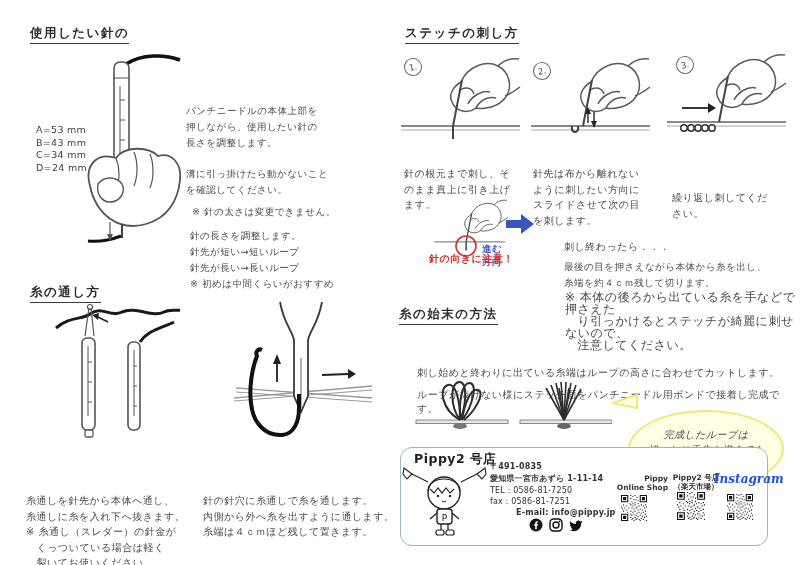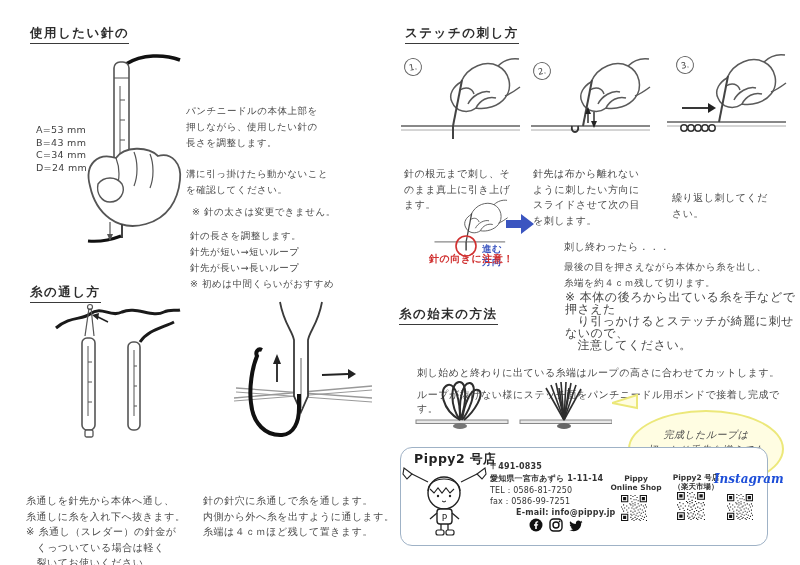--- a/index.html
+++ b/index.html
@@ -262,37 +262,37 @@
     <line x1="50" y1="47" x2="57" y2="53" stroke="#222" stroke-width="1.3"></line>
     <line x1="39" y1="58" x2="39" y2="64" stroke="#222" stroke-width="1.3"></line>
     <line x1="46" y1="58" x2="46" y2="64" stroke="#222" stroke-width="1.3"></line>
     <rect x="34" y="64" width="8" height="5" rx="2" fill="#fff" stroke="#222" stroke-width="1.2"></rect>
     <rect x="44" y="64" width="8" height="5" rx="2" fill="#fff" stroke="#222" stroke-width="1.2"></rect>
   </svg>
 
   <div class="abs addr b" style="left:490px;top:461px;">〒491-0835</div>
   <div class="abs addr b" style="left:490px;top:473px;">愛知県一宮市あずら 1-11-14</div>
   <div class="abs addr" style="left:490px;top:485px;">TEL：0586-81-7250</div>
-  <div class="abs addr" style="left:490px;top:496px;">fax：0586-99-7251</div>
+  <div class="abs addr" style="left:490px;top:496px;">fax：0586-81-7251</div>
   <div class="abs addr b" style="left:508px;top:507px;margin-left:8px;">E-mail:  info@pippy.jp</div>
 
   <svg class="abs" style="left:529px;top:518px;" width="14" height="14" viewBox="0 0 14 14">
     <circle cx="7" cy="7" r="6.5" fill="#111"></circle>
     <path d="M7.8 11V7.6h1.2l.2-1.4H7.8v-.9c0-.4.1-.7.7-.7h.7V3.4c-.1 0-.6-.1-1.1-.1-1.1 0-1.9.7-1.9 2v1H5v1.4h1.2V11z" fill="#fff"></path>
   </svg>
   <svg class="abs" style="left:549px;top:518px;" width="14" height="14" viewBox="0 0 14 14">
     <rect x="1" y="1" width="12" height="12" rx="3.5" fill="none" stroke="#111" stroke-width="1.4"></rect>
     <circle cx="7" cy="7" r="3" fill="none" stroke="#111" stroke-width="1.4"></circle>
     <circle cx="10.6" cy="3.4" r="0.9" fill="#111"></circle>
   </svg>
   <svg class="abs" style="left:568px;top:519px;" width="15" height="13" viewBox="0 0 14 12">
     <path d="M13 1.6c-.5.3-1 .5-1.5.6A2.4 2.4 0 0 0 7.3 4v.5C5.3 4.4 3.4 3.5 2 2c-.7 1.2-.3 2.6.8 3.4-.4 0-.8-.1-1.1-.3 0 1.2.9 2.2 2 2.5-.4.1-.8.1-1.1 0 .3 1 1.2 1.7 2.3 1.7-1 .8-2.3 1.2-3.6 1 1.1.7 2.5 1.1 3.9 1.1 4.7 0 7.3-3.9 7.1-7.4.5-.4.9-.8 1.2-1.3-.4.2-.9.3-1.4.4.5-.3.9-.8 1.1-1.4z" fill="#111"></path>
   </svg>
 
-  <div class="abs qr-label" style="left:604px;top:474px;width:64px;">Pippy
+  <div class="abs qr-label" style="left:604px;top:474px;width:64px;text-align:right;">Pippy
 Online Shop</div>
   <svg class="abs" style="left:621px;top:495px;" width="26" height="26" viewBox="0 0 25 25">
       <use href="#g-qr"></use>
     </svg>
 
   <div class="abs qr-label" style="left:662px;top:473px;width:68px;">Pippy2 号店
 （楽天市場）</div>
   <svg class="abs" style="left:677px;top:492px;" width="28" height="28" viewBox="0 0 25 25">
       <use href="#g-qr"></use>
     </svg>

